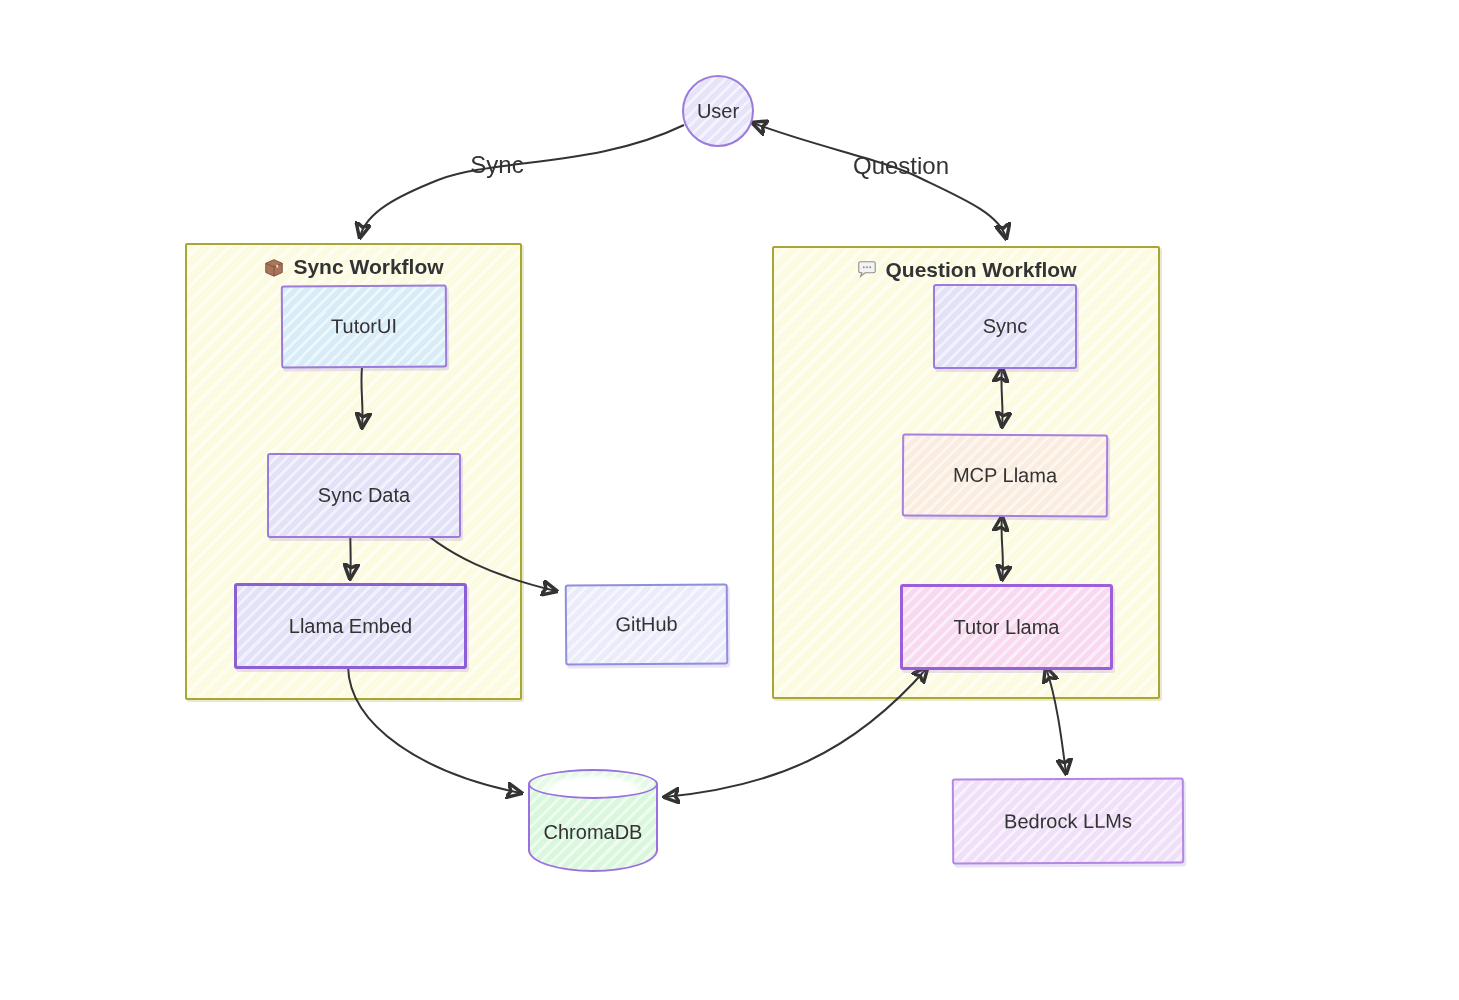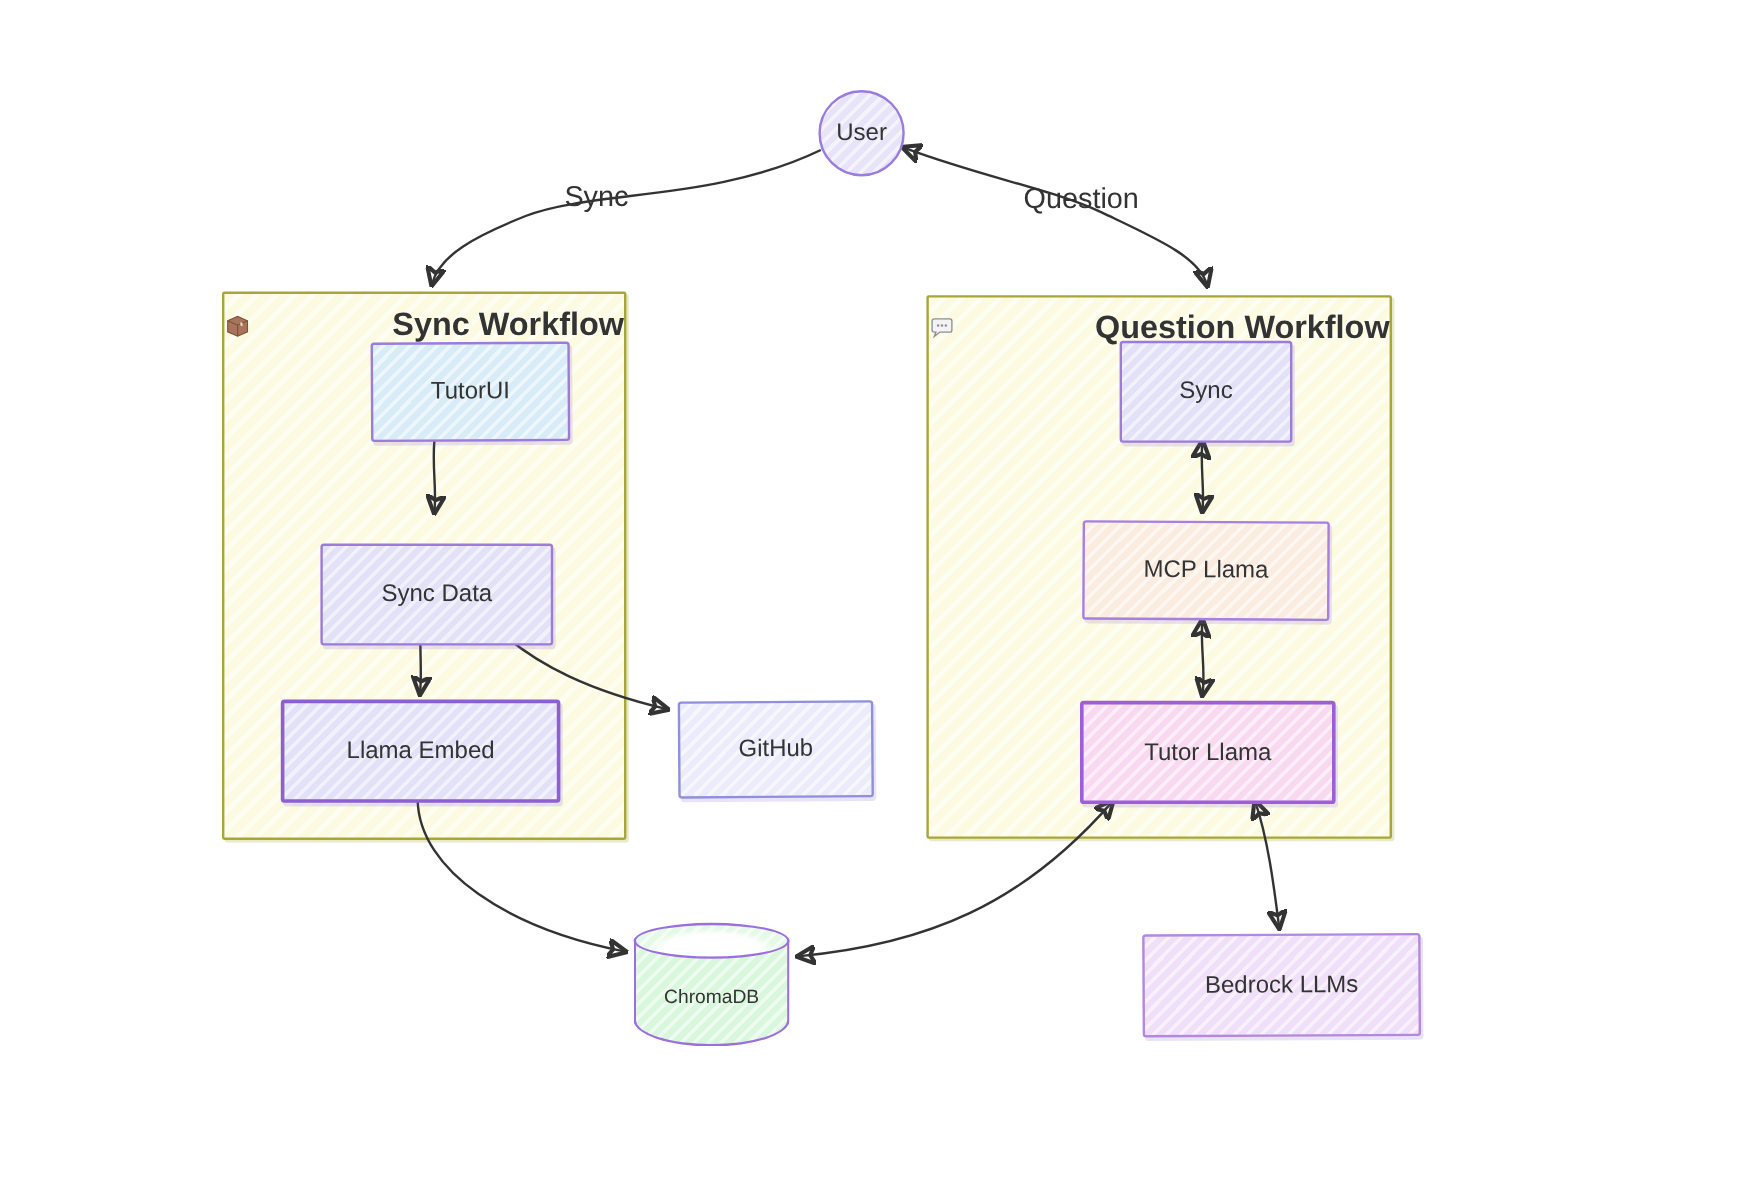--- a/index.html
+++ b/index.html
@@ -19,60 +19,60 @@
       rgba(255,255,255,0) 0 7px, rgba(255,255,255,0.5) 7px 11px);
     border:2px solid #a7a636;
     border-radius:2px;
     box-shadow:2px 2px 0 rgba(167,166,54,0.25);
     z-index:1;
   }
   #cluster-sync{left:185px;top:243px;width:333px;height:453px;}
   #cluster-question{left:772px;top:246px;width:384px;height:449px;}
   .cluster-title{
     position:absolute;left:0;right:0;top:10px;
-    display:flex;align-items:center;justify-content:space-between;gap:8px;
-    font-size:27px;font-weight:600;color:#333;
+    display:flex;align-items:center;justify-content:center;gap:8px;
+    font-size:21px;font-weight:600;color:#333;
   }
   .cluster-title .ticon{display:inline-flex;}
   
   .node{
     position:absolute;
     display:flex;align-items:center;justify-content:center;
     font-size:20px;color:#333;
     border:2.5px solid #9b7bdb;
     border-radius:3px;
     background-image:repeating-linear-gradient(135deg,
       rgba(255,255,255,0) 0 5px, rgba(255,255,255,0.55) 5px 8px);
     box-shadow:2px 3px 0 rgba(140,100,210,0.18);
     z-index:3;
   }
   #node-user{
     left:682px;top:75px;width:68px;height:68px;
     border-radius:50%;
     background-color:#e7e4f9;border-color:#9b7bdb;
     box-shadow:none;
   }
-  #node-tutorui{left:281px;top:285px;width:162px;height:79px;background-color:#d8ecf8;transform:rotate(-0.3deg);margin-left:28px;}
+  #node-tutorui{left:281px;top:285px;width:162px;height:79px;background-color:#d8ecf8;transform:rotate(-0.3deg);}
   #node-sync-data{left:267px;top:433px;width:190px;height:81px;background-color:#e2e1f7;margin-top:20px;}
   #node-llama-embed{left:234px;top:583px;width:227px;height:80px;background-color:#e2e1f7;border-color:#8c5fd6;border-width:3px;}
   #node-github{left:565px;top:584px;width:159px;height:77px;background-color:#ebebfb;border-color:#8f8fdd;border-width:2px;transform:rotate(-0.4deg);}
   #node-cline{left:933px;top:284px;width:140px;height:81px;background-color:#e2e1f7;}
   #node-mcp-server{left:902px;top:434px;width:202px;height:79px;background-color:#faecdf;border-color:#a77fe0;transform:rotate(0.3deg);}
   #node-tutor-agent{left:900px;top:584px;width:207px;height:80px;background-color:#f8d9f0;border-color:#9c5fd9;border-width:3px;}
   #node-bedrock{left:952px;top:778px;width:228px;height:82px;background-color:#efdff9;border-color:#b488e2;transform:rotate(-0.3deg);}
   
   .cyl-body{
     position:absolute;left:528px;top:784px;width:130px;height:88px;
     background-color:#d9f7dc;
     background-image:repeating-linear-gradient(135deg,
       rgba(255,255,255,0) 0 5px, rgba(255,255,255,0.55) 5px 8px);
     border:2.5px solid #9c6fe0;border-top:none;
     border-radius:0 0 65px 65px / 0 0 22px 22px;
     display:flex;align-items:center;justify-content:center;
-    font-size:16px;color:#333;z-index:3;
+    font-size:20px;color:#333;z-index:3;
     padding-top:10px;box-sizing:border-box;
   }
   .cyl-top{
     position:absolute;left:528px;top:769px;width:130px;height:30px;
     background-color:#e4fae6;
     background-image:radial-gradient(ellipse at 50% 80%, #ffffff 0 45%, rgba(255,255,255,0) 60%),
       repeating-linear-gradient(135deg, rgba(255,255,255,0) 0 5px, rgba(255,255,255,0.55) 5px 8px);
     border:2.5px solid #9c6fe0;border-radius:50%;
     box-sizing:border-box;z-index:4;
   }

